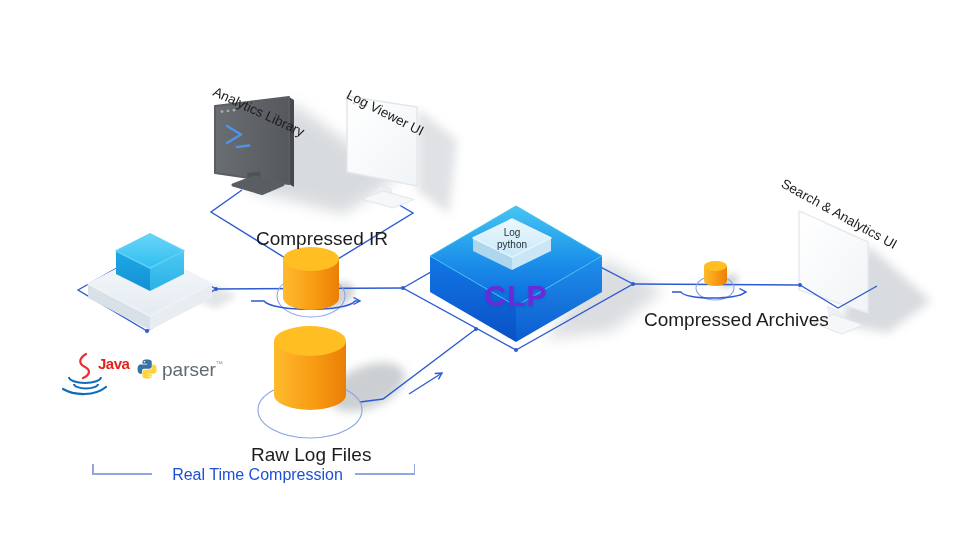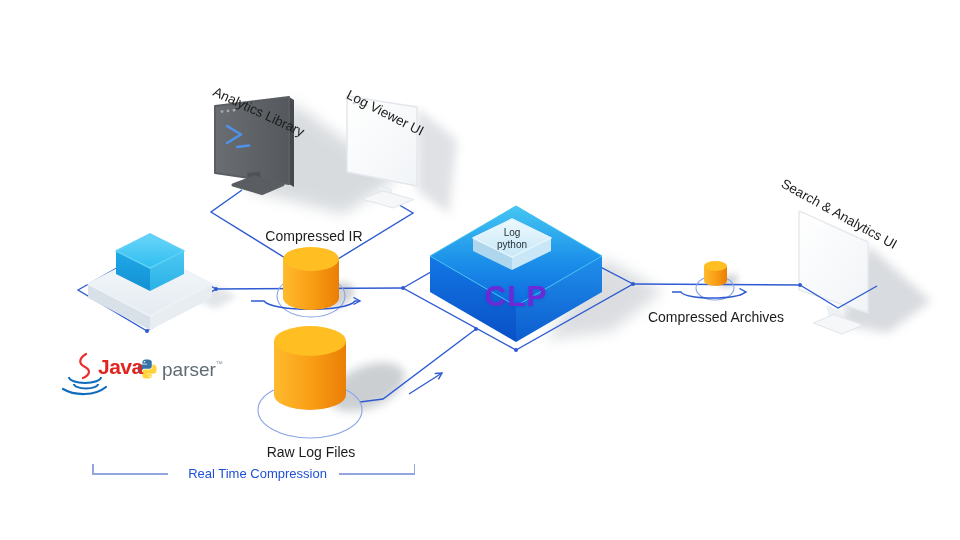--- a/index.html
+++ b/index.html
@@ -1,41 +1,41 @@
 <!DOCTYPE html>
 <html><head>
 <meta charset="utf-8">
 <style>
   html,body{margin:0;padding:0;background:#fff;}
   .stage{position:relative;width:960px;height:540px;background:#ffffff;overflow:hidden;
          font-family:"Liberation Sans","DejaVu Sans",sans-serif;}
   .stage svg{position:absolute;left:0;top:0;}
-  .lbl{position:absolute;color:#1c1c1c;font-size:14px;white-space:nowrap;}
+  .lbl{position:absolute;color:#1c1c1c;font-size:19px;white-space:nowrap;}
   .lbl.center{text-align:center;}
   .rot{transform-origin:0 0;}
   #lbl-analytics{left:217px;top:84px;transform:rotate(25deg);font-size:13.5px;}
   #lbl-logviewer{left:351px;top:87px;transform:rotate(27deg);font-size:13.5px;}
   #lbl-search{left:786px;top:176px;transform:rotate(29deg);font-size:13.5px;}
   #lbl-compressed-ir{left:256px;top:228px;width:116px;}
   #lbl-logging{left:75px;top:337px;width:146px;}
   #lbl-rawlog{left:251px;top:444px;width:120px;}
   #lbl-archives{left:644px;top:309px;width:144px;}
   #lbl-clp{left:479px;top:279px;width:74px;font-size:30px;font-weight:bold;color:#6d28d9;
            letter-spacing:1px;text-shadow:0 1px 3px rgba(8,70,160,.35);}
   #lbl-parser{left:474px;top:227px;width:76px;font-size:10px;line-height:1.2;color:#25313a;}
   #lbl-parser span{display:block;}
-  #lbl-java{left:98px;top:355px;font-size:21px;font-weight:bold;color:#e2241f;letter-spacing:-.5px;}
+  #lbl-java{left:98px;top:355px;font-size:15px;font-weight:bold;color:#e2241f;letter-spacing:-.5px;}
   #lbl-python{left:162px;top:359px;font-size:19px;color:#5f6b73;}
   #lbl-python .tm{font-size:7px;vertical-align:10px;color:#8a9299;}
   .bracket{position:absolute;top:464px;display:flex;align-items:flex-start;}
   #bracket-realtime{left:92px;width:323px;}
   #bracket-full{left:440px;width:437px;}
   .bracket .tick{width:1.5px;height:11px;background:#93a7de;}
   .bracket .bline{flex:1;height:1.5px;background:#93a7de;margin-top:9px;}
-  .bracket .btxt{color:#1d50d6;font-size:13px;margin:2px 12px 0 20px;white-space:nowrap;}
+  .bracket .btxt{color:#1d50d6;font-size:16px;margin:2px 12px 0 20px;white-space:nowrap;}
 </style>
 </head>
 <body>
 
 <div class="stage">
 
 <svg width="960" height="540" viewBox="0 0 960 540">
   <defs>
     <linearGradient id="darkScr" x1="0" y1="0" x2="1" y2="0">
       <stop offset="0" stop-color="#6a6e72"></stop>

